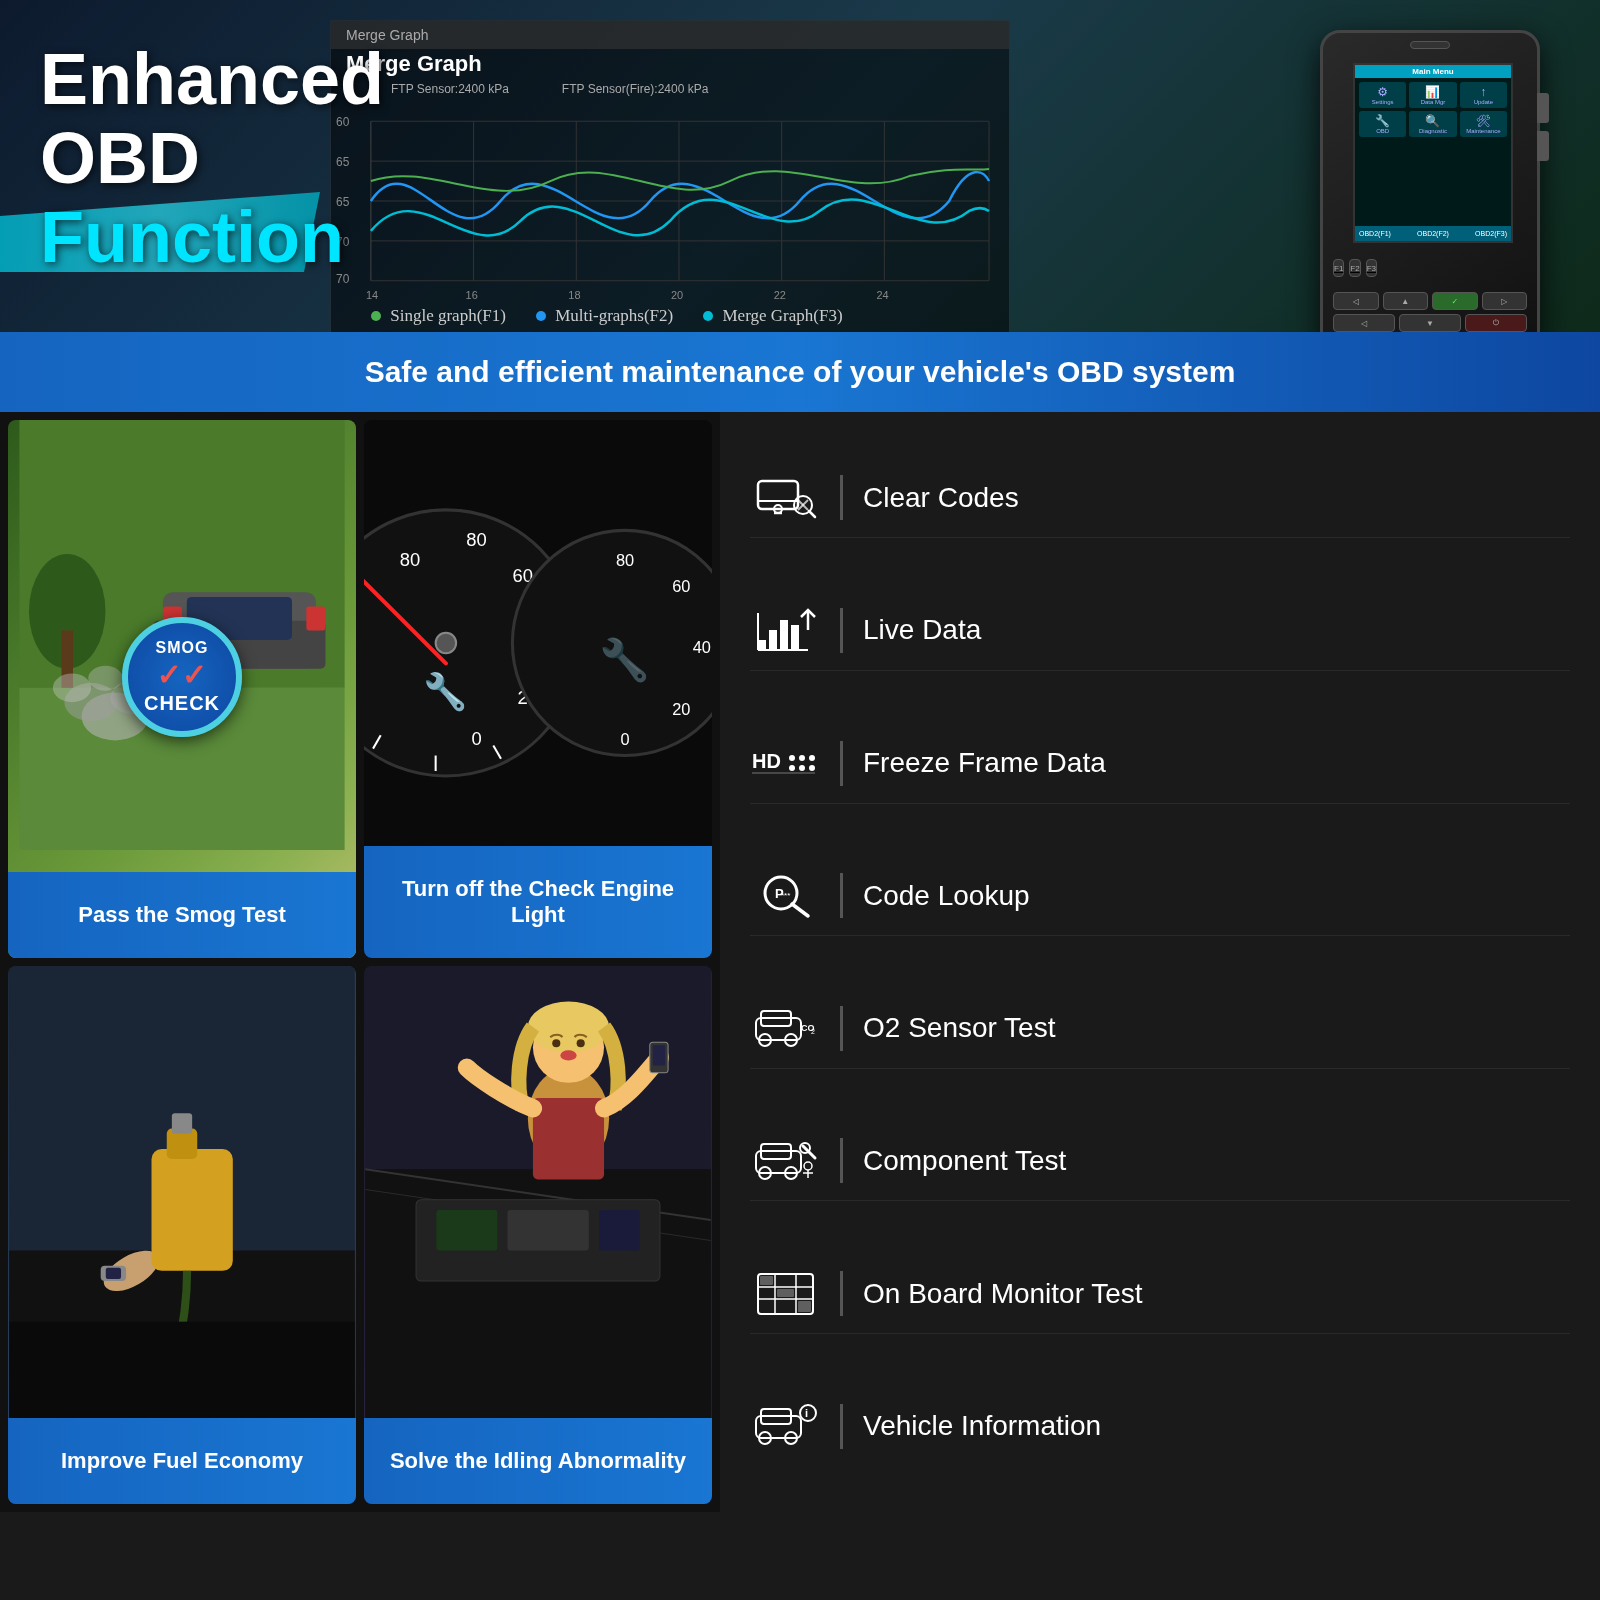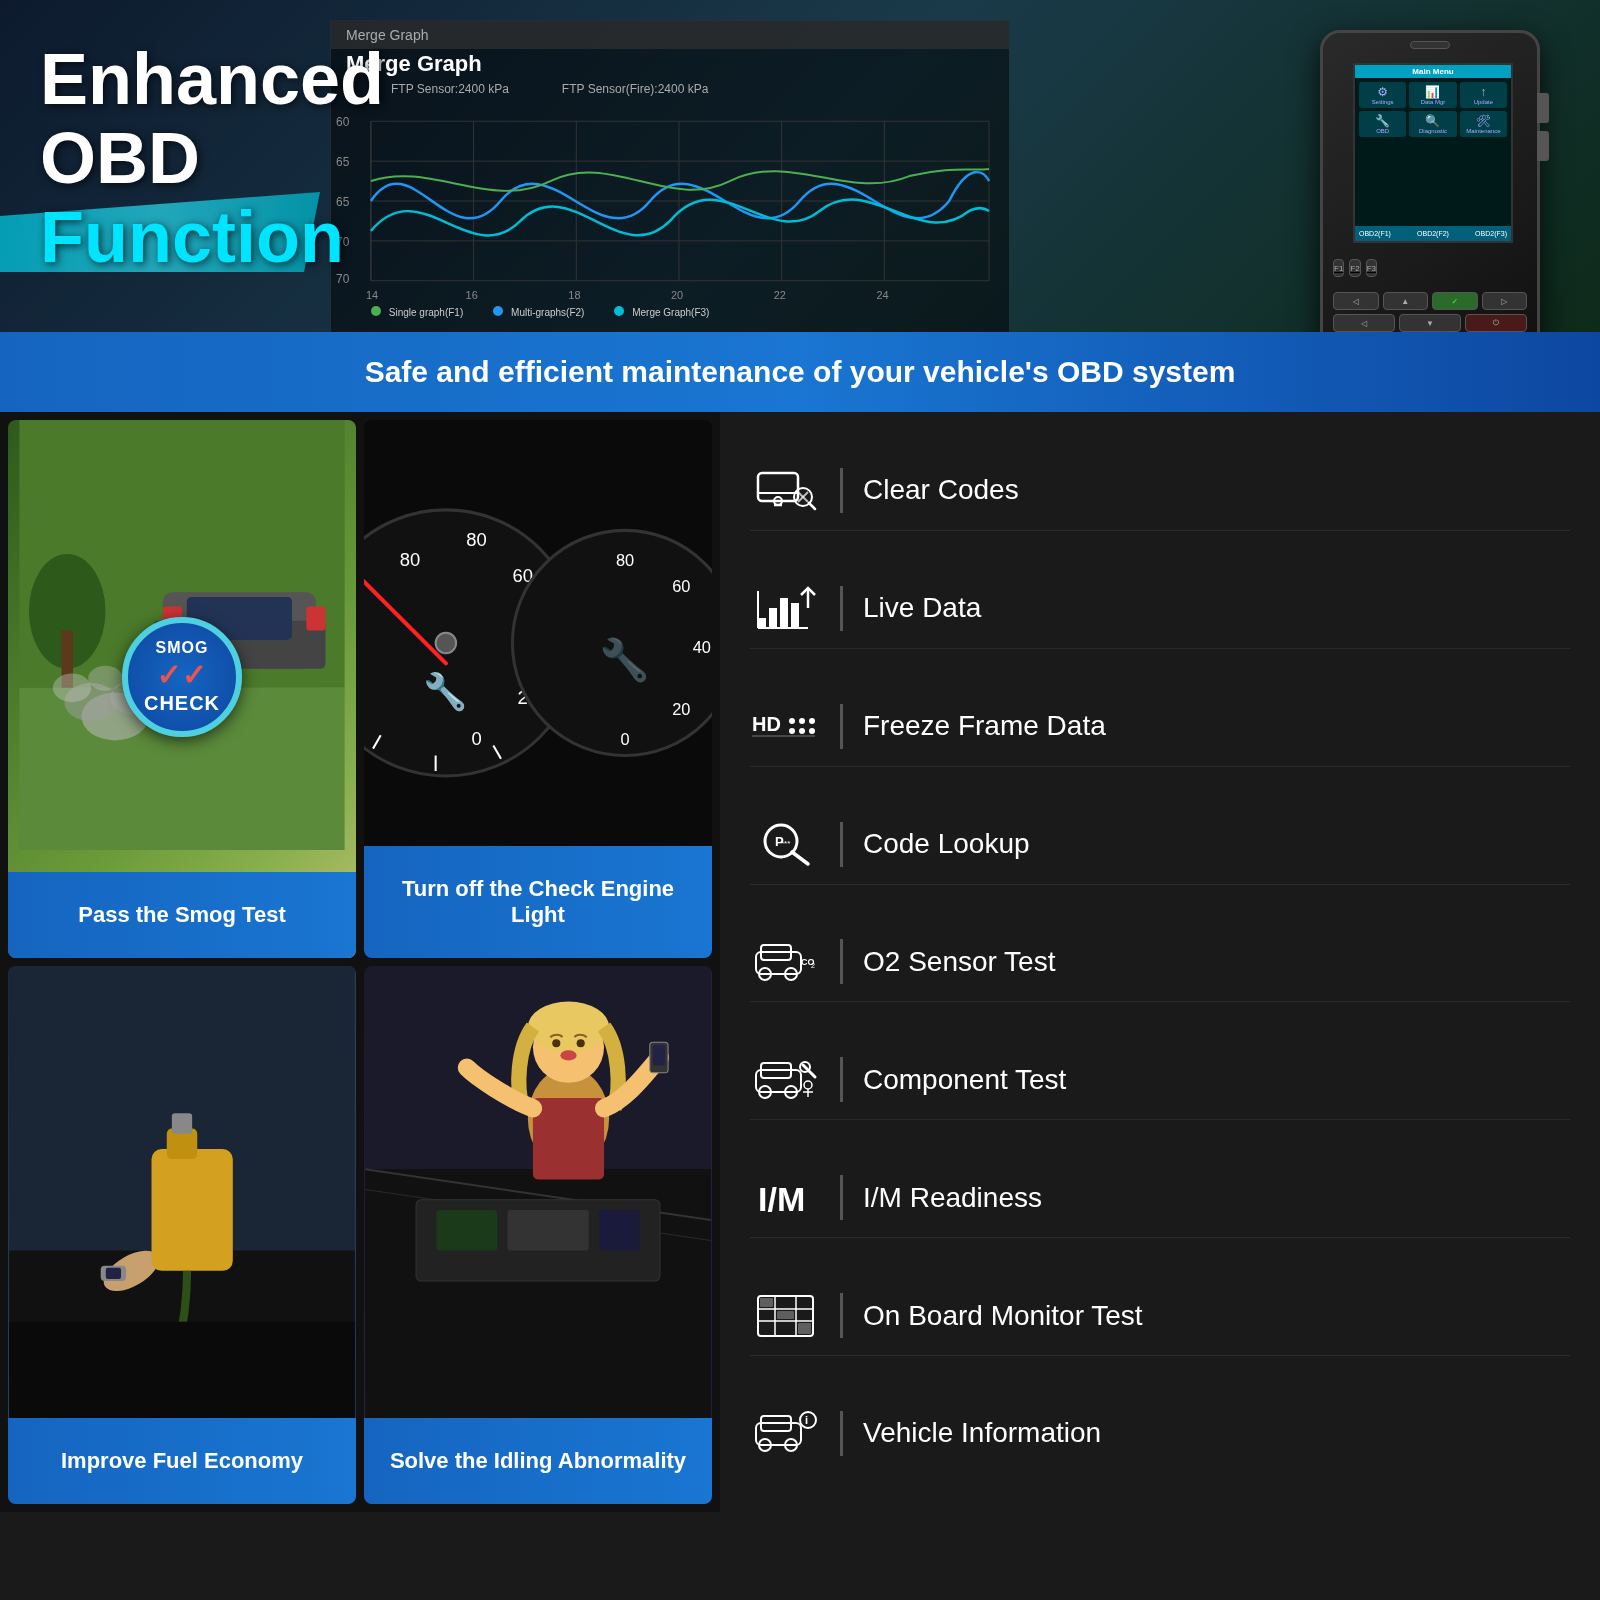--- a/index.html
+++ b/index.html
@@ -76,22 +76,23 @@
       font-size: 12px;
       color: #aaa;
       margin-bottom: 5px;
     }
 
     .graph-legend {
       display: flex;
       gap: 30px;
       margin-left: 40px;
       margin-top: 5px;
-      font-size: 10px;
+      font-size: 17px;
       color: #ccc;
+      font-family: Liberation Serif, serif;
     }
 
     .legend-dot {
       display: inline-block;
       width: 10px;
       height: 10px;
       border-radius: 50%;
       margin-right: 5px;
     }
 
@@ -739,29 +740,20 @@
 
           <circle cx="55" cy="30" r="4" fill="none" stroke="white" stroke-width="1.5"></circle>
           <line x1="55" y1="34" x2="55" y2="42" stroke="white" stroke-width="1.5"></line>
           <line x1="50" y1="37" x2="60" y2="37" stroke="white" stroke-width="1.5"></line>
         </svg>
       </div>
       <div class="feature-divider"></div>
       <span class="feature-label">Component Test</span>
     </div>
 
-    <div class="feature-item">
-      <div class="feature-icon">
-        <svg width="65" height="50" viewBox="0 0 65 50" xmlns="http://www.w3.org/2000/svg">
-          <text x="5" y="38" fill="white" font-size="34" font-weight="900">I/M</text>
-        </svg>
-      </div>
-      <div class="feature-divider"></div>
-      <span class="feature-label">I/M Readiness</span>
-    </div>
 
     <div class="feature-item">
       <div class="feature-icon">
         <svg width="65" height="50" viewBox="0 0 65 50" xmlns="http://www.w3.org/2000/svg">
 
           <rect x="5" y="5" width="55" height="40" rx="3" fill="none" stroke="white" stroke-width="2"></rect>
           <line x1="5" y1="18" x2="60" y2="18" stroke="white" stroke-width="1.5"></line>
           <line x1="5" y1="30" x2="60" y2="30" stroke="white" stroke-width="1.5"></line>
           <line x1="22" y1="5" x2="22" y2="45" stroke="white" stroke-width="1.5"></line>
           <line x1="43" y1="5" x2="43" y2="45" stroke="white" stroke-width="1.5"></line>

